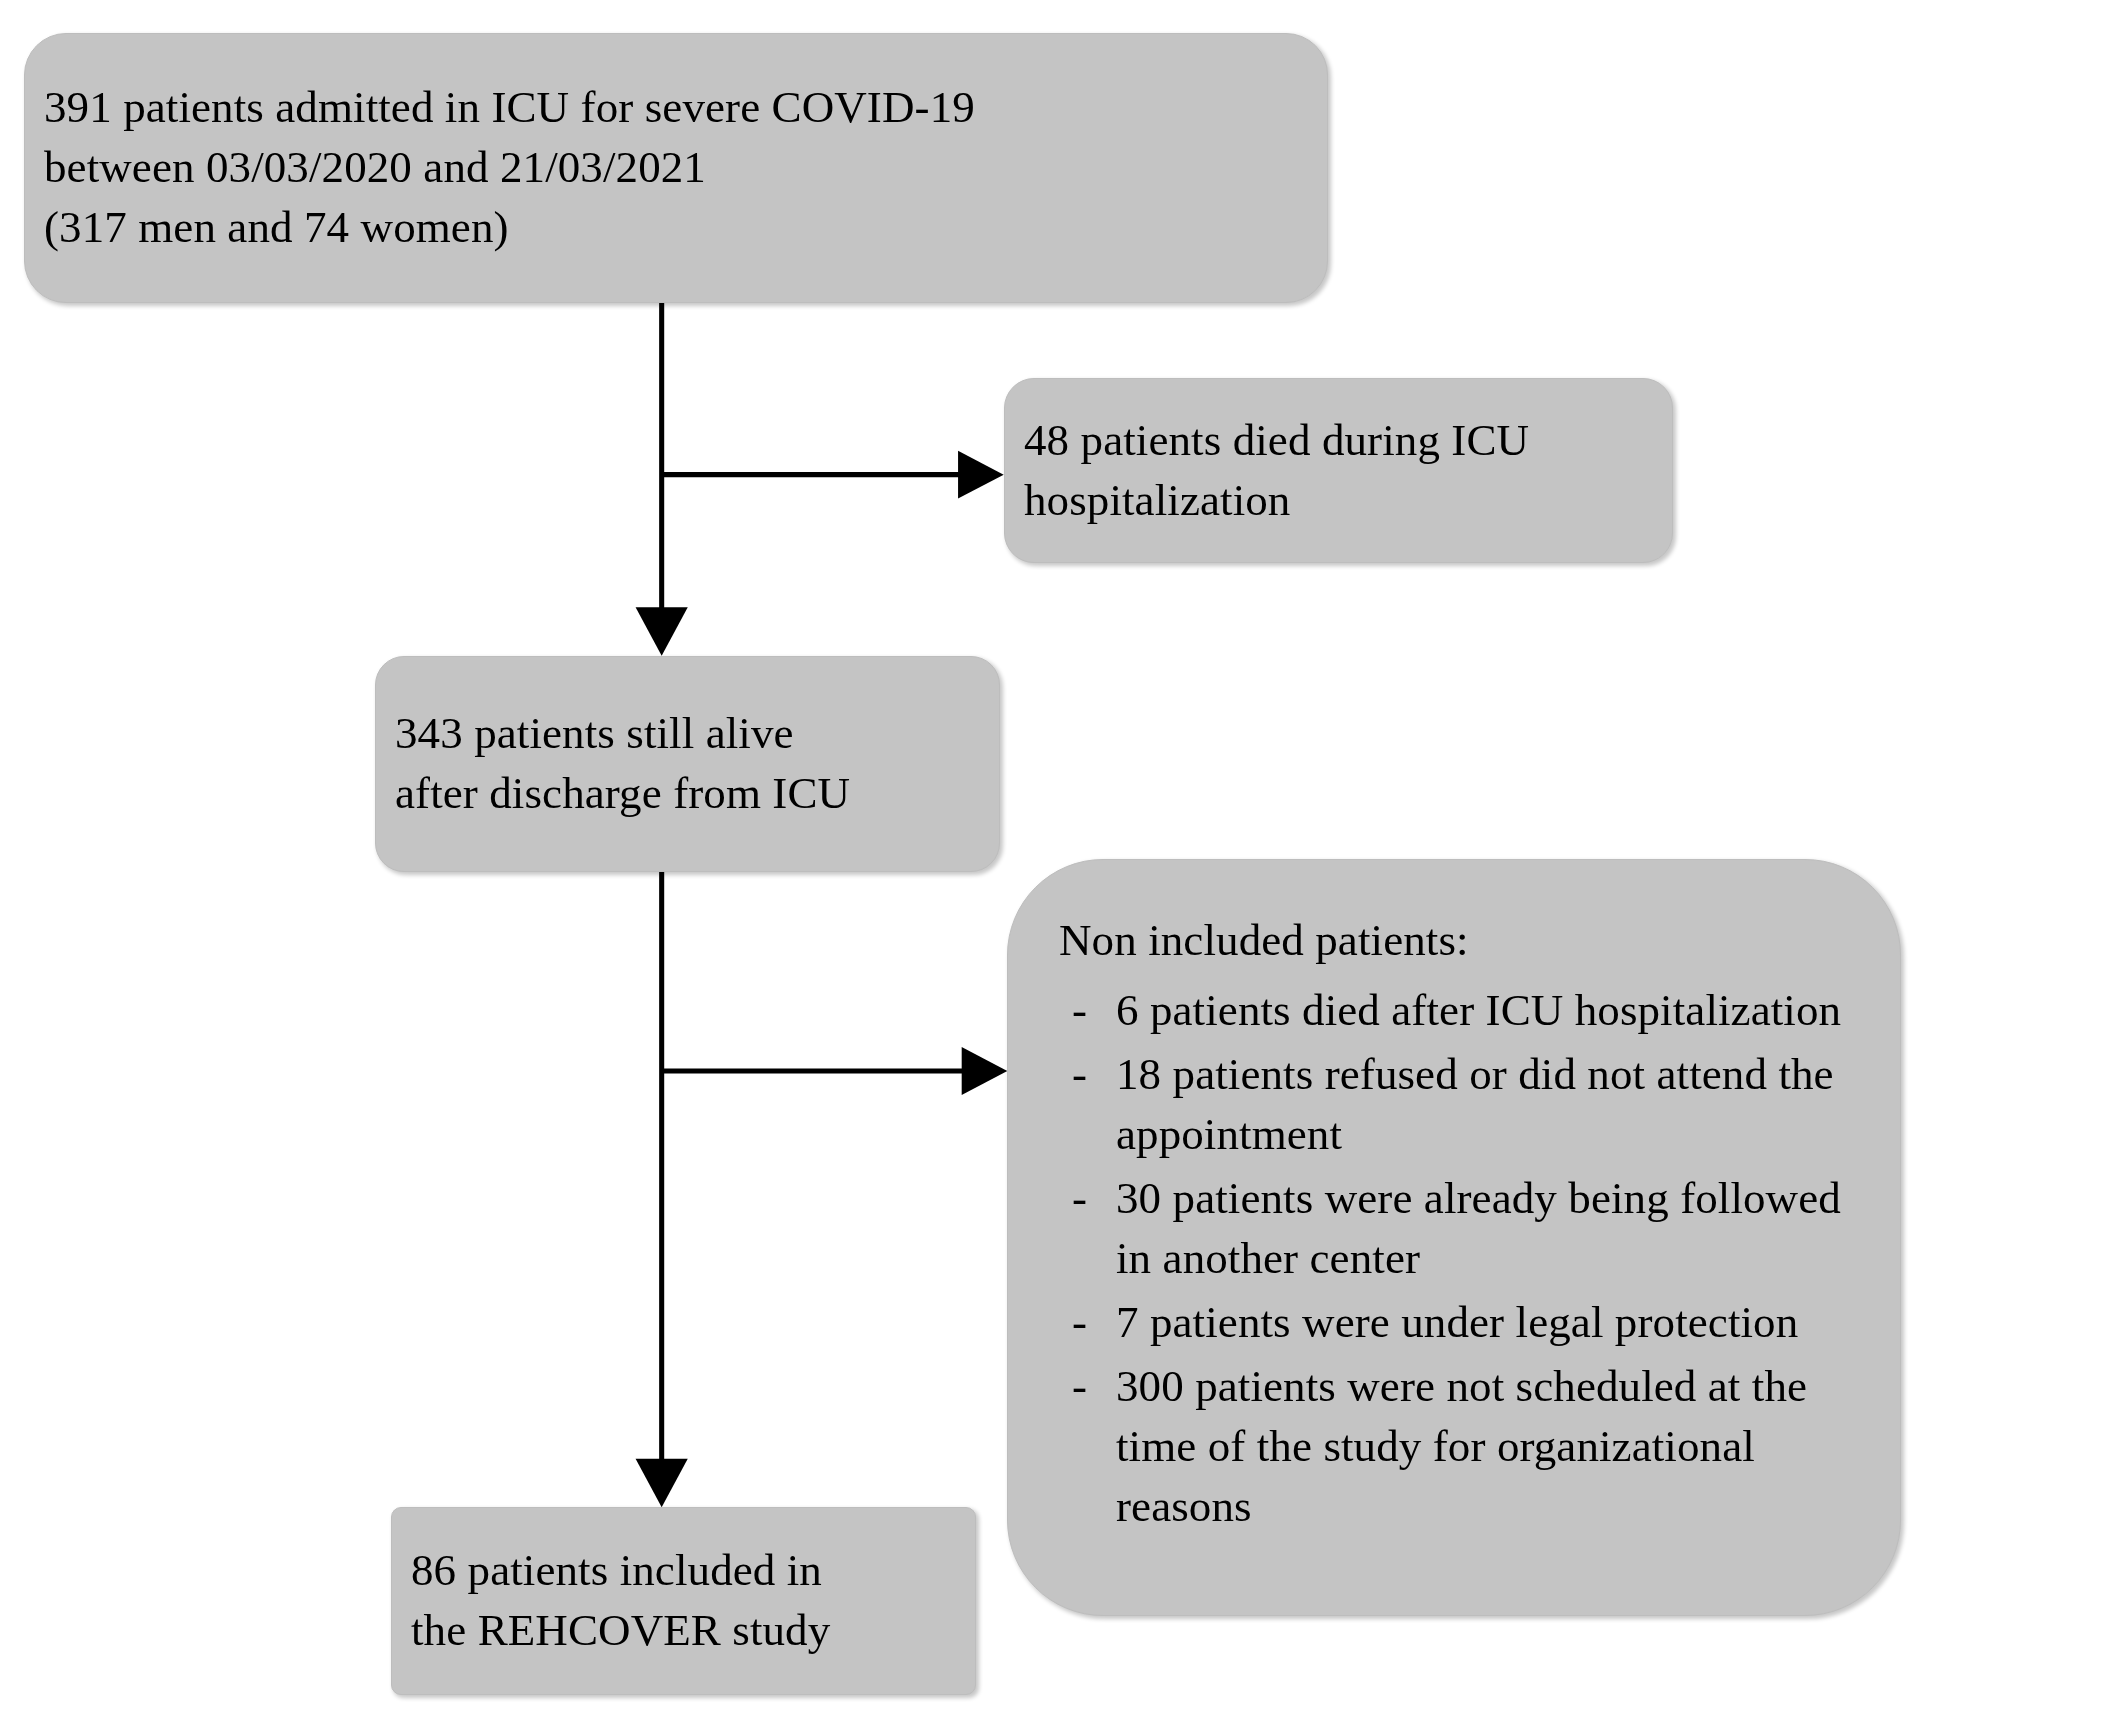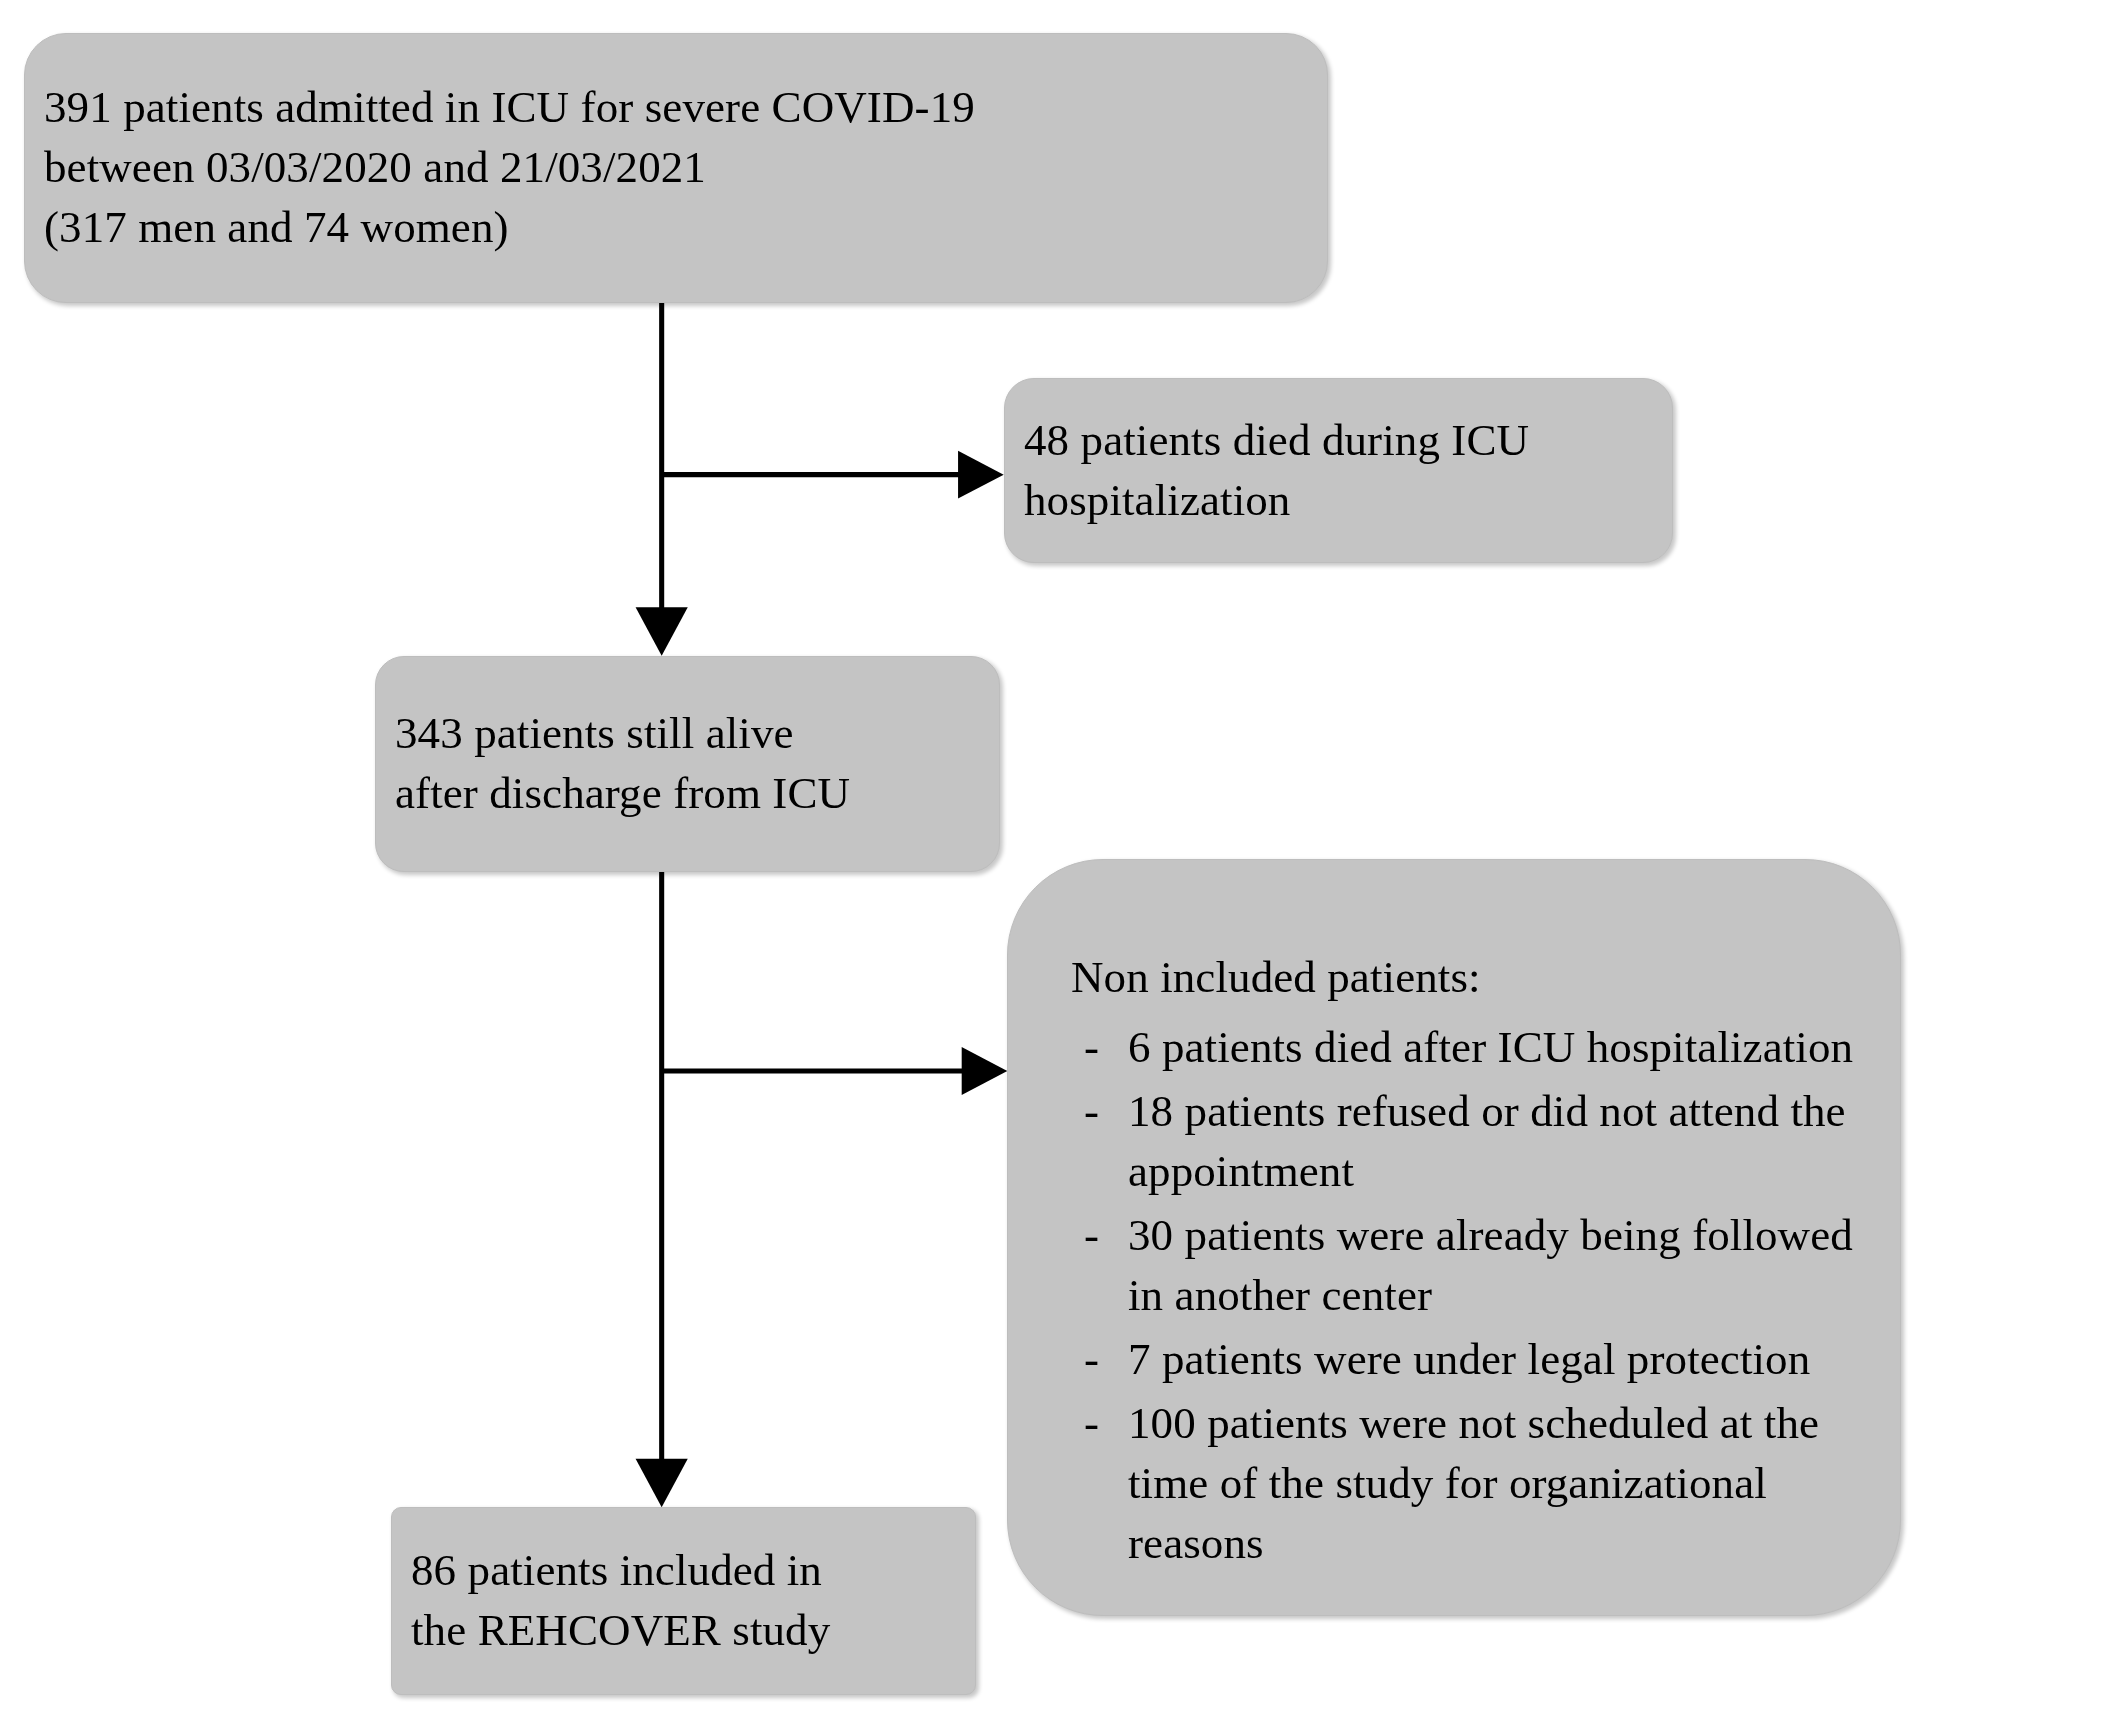--- a/index.html
+++ b/index.html
@@ -62,24 +62,24 @@
   #node-alive {
     left: 375px; top: 656px;
     width: 625px; height: 216px;
     border-radius: 29px;
   }
 
   #node-excluded {
     left: 1007px; top: 859px;
     width: 894px; height: 757px;
     border-radius: 96px;
-    align-items: center;
+    align-items: flex-start;
     justify-content: flex-start;
     text-align: left;
-    padding: 12px;
+    padding: 0;
   }
 
   #node-included {
     left: 391px; top: 1507px;
     width: 585px; height: 188px;
     border-radius: 10px;
   }
 
   
   .excl-wrap {
@@ -170,21 +170,21 @@
       <li class="excl-item">
         <span class="excl-dash">-</span>
         <span class="excl-text">30 patients were already being followed in another center</span>
       </li>
       <li class="excl-item">
         <span class="excl-dash">-</span>
         <span class="excl-text">7 patients were under legal protection</span>
       </li>
       <li class="excl-item">
         <span class="excl-dash">-</span>
-        <span class="excl-text">100 patients were not scheduled at the time of the study for organizational reasons</span>
+        <span class="excl-text">300 patients were not scheduled at the time of the study for organizational reasons</span>
       </li>
     </ul>
   </div>
 </div>
 
 <div class="node" id="node-included">
   <div class="node-inner">86 patients included in
 the REHCOVER study</div>
 </div>
 

